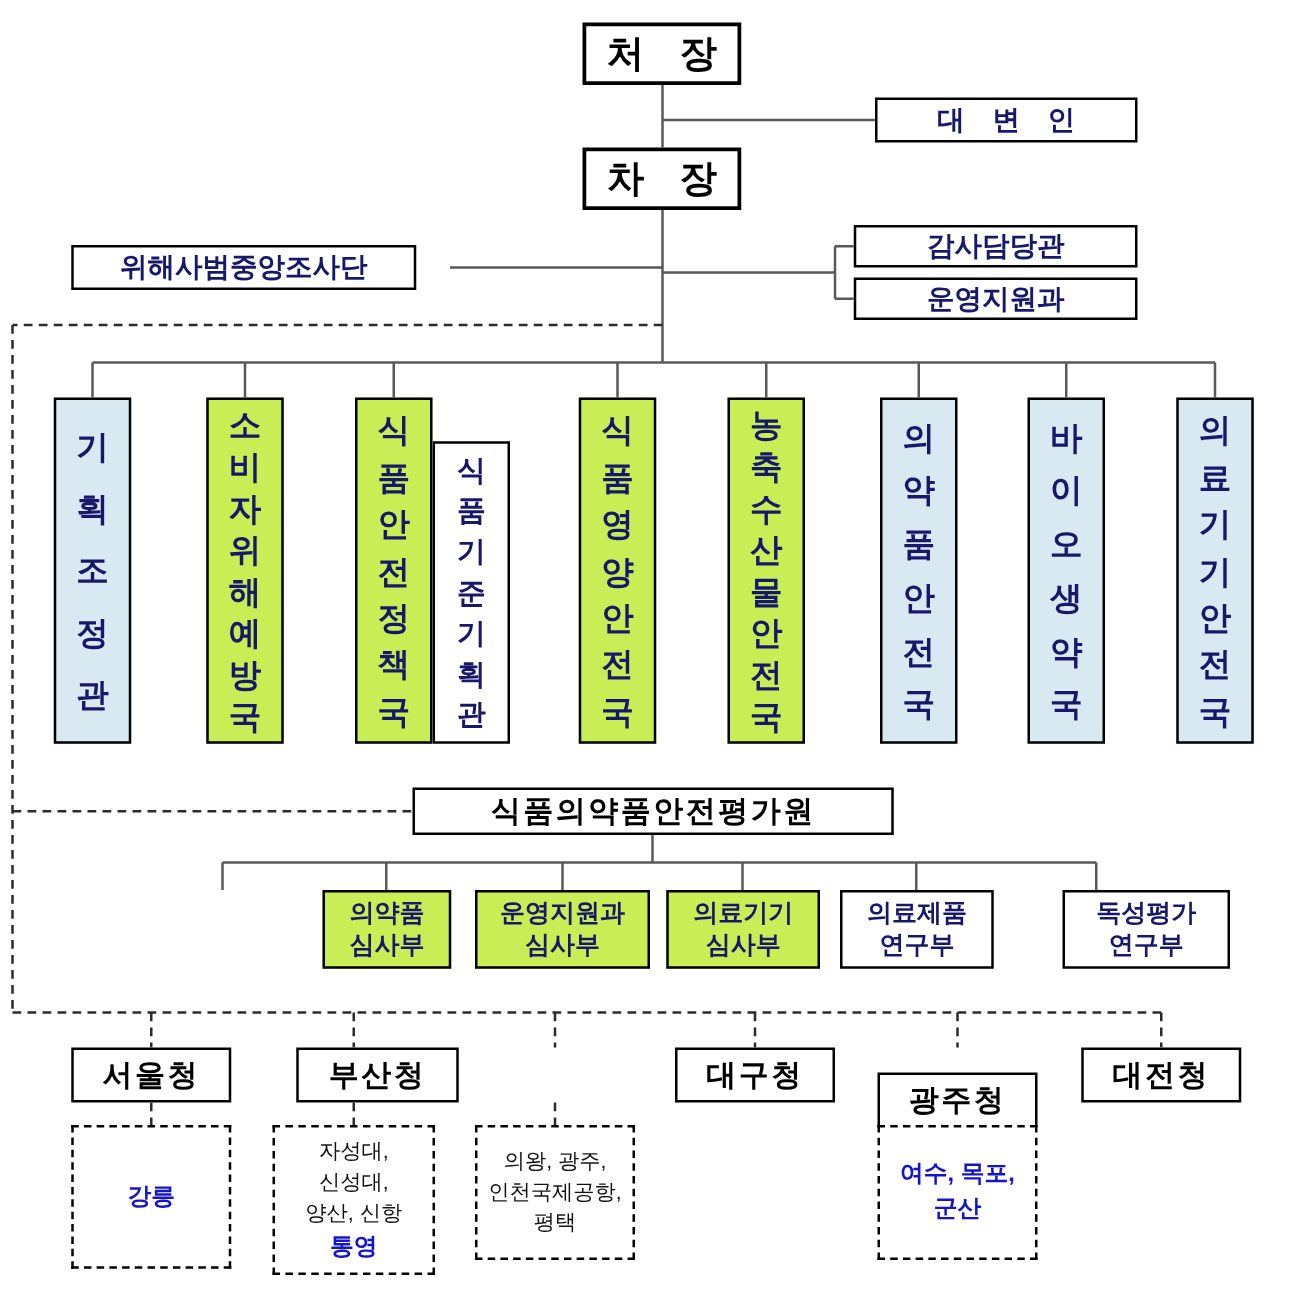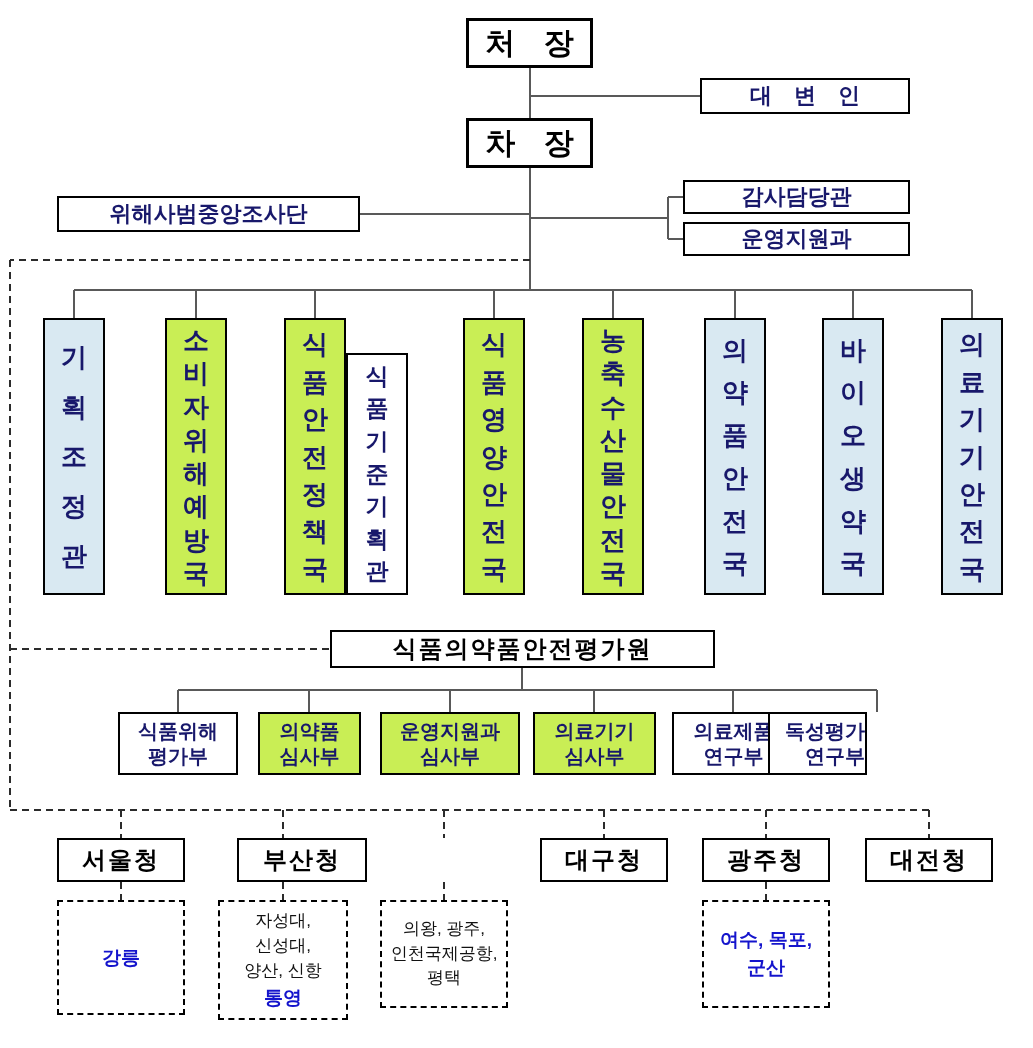--- a/index.html
+++ b/index.html
@@ -42,21 +42,21 @@
 
   <div class="box chief" style="left:466px;top:18px;width:127px;height:50px;">
     <span>처 장</span>
   </div>
   <div class="box side spokes" style="left:700px;top:78px;width:210px;height:36px;align-items:center;">
     <span>대 변 인</span>
   </div>
   <div class="box chief" style="left:466px;top:118px;width:127px;height:50px;">
     <span>차 장</span>
   </div>
-  <div class="box side" style="left:57px;top:196px;width:303px;height:36px;">
+  <div class="box side" style="left:57px;top:196px;width:276px;height:36px;">
     <span>위해사범중앙조사단</span>
   </div>
   <div class="box side" style="left:683px;top:180px;width:227px;height:34px;">
     <span>감사담당관</span>
   </div>
   <div class="box side" style="left:683px;top:222px;width:227px;height:34px;">
     <span>운영지원과</span>
   </div>
 
   <div class="vdept blue" style="left:43px;">
@@ -154,55 +154,51 @@
         <span>안</span>
         <span>전</span>
         <span>국</span>
       </div>
   </div>
 
   <div class="box evalbox" style="left:330px;top:630px;width:385px;height:38px;">
     <span>식품의약품안전평가원</span>
   </div>
 
-  <div class="divbox" style="left:118px;width:120px;">
-    <span>식품위해</span>
-    <span>평가부</span>
-  </div>
   <div class="divbox green" style="left:258px;width:103px;">
     <span>의약품</span>
     <span>심사부</span>
   </div>
   <div class="divbox green" style="left:380px;width:140px;">
     <span>운영지원과</span>
     <span>심사부</span>
   </div>
   <div class="divbox green" style="left:533px;width:123px;">
     <span>의료기기</span>
     <span>심사부</span>
   </div>
   <div class="divbox" style="left:672px;width:123px;">
     <span>의료제품</span>
     <span>연구부</span>
   </div>
-  <div class="divbox" style="left:768px;width:99px;align-items:flex-end;">
+  <div class="divbox" style="left:850px;width:134px;">
     <span>독성평가</span>
     <span>연구부</span>
   </div>
 
   <div class="regbox" style="left:57px;width:128px;">
     <span>서울청</span>
   </div>
   <div class="regbox" style="left:218px;width:130px;margin-left:19px;">
     <span>부산청</span>
   </div>
   <div class="regbox" style="left:540px;width:128px;">
     <span>대구청</span>
   </div>
-  <div class="regbox" style="left:702px;width:128px;">
+  <div class="regbox" style="left:702px;width:128px;margin-top:20px;">
     <span>광주청</span>
   </div>
   <div class="regbox" style="left:865px;width:128px;">
     <span>대전청</span>
   </div>
 
   <div class="detailbox" style="left:57px;top:900px;width:128px;height:115px;">
     <div class="dline hl">강릉</div>
   </div>
   <div class="detailbox" style="left:218px;top:900px;width:130px;height:120px;">

